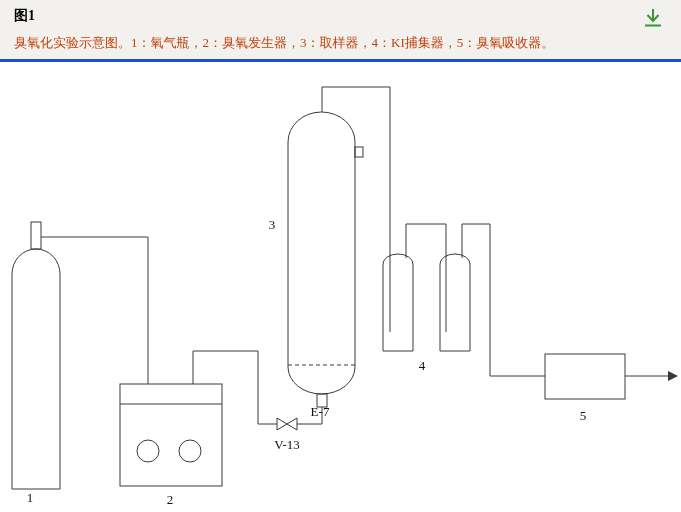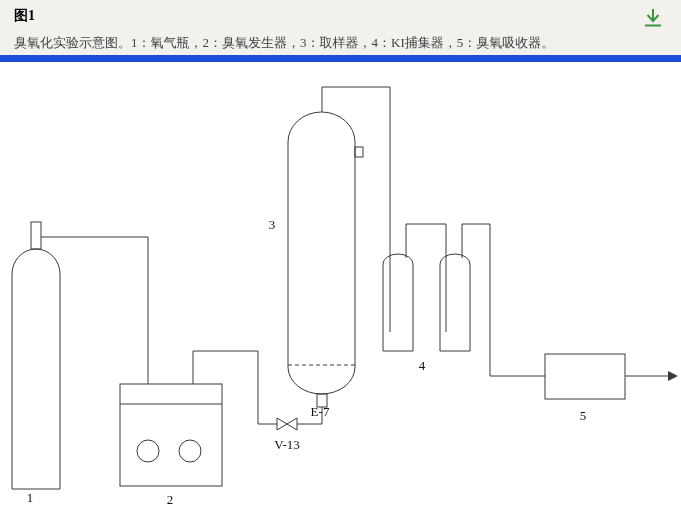--- a/index.html
+++ b/index.html
@@ -15,36 +15,36 @@
     width: 681px;
     height: 512px;
     position: relative;
   }
   .header {
     position: relative;
     width: 100%;
     height: 62px;
     box-sizing: border-box;
     background: #f2f1ed;
-    border-bottom: 7px solid #1d4ed8;
+    border-bottom: 3px solid #1d4ed8;
   }
   .figure-label {
     position: absolute;
     left: 14px;
     top: 7px;
     font-size: 14px;
     font-weight: bold;
     color: #000000;
   }
   .caption {
     position: absolute;
     left: 14px;
     top: 34px;
     font-size: 13px;
-    color: #404040;
+    color: #c2410c;
     white-space: nowrap;
   }
   .download-btn {
     position: absolute;
     right: 16px;
     top: 6px;
     width: 24px;
     height: 24px;
     border: none;
     background: transparent;

